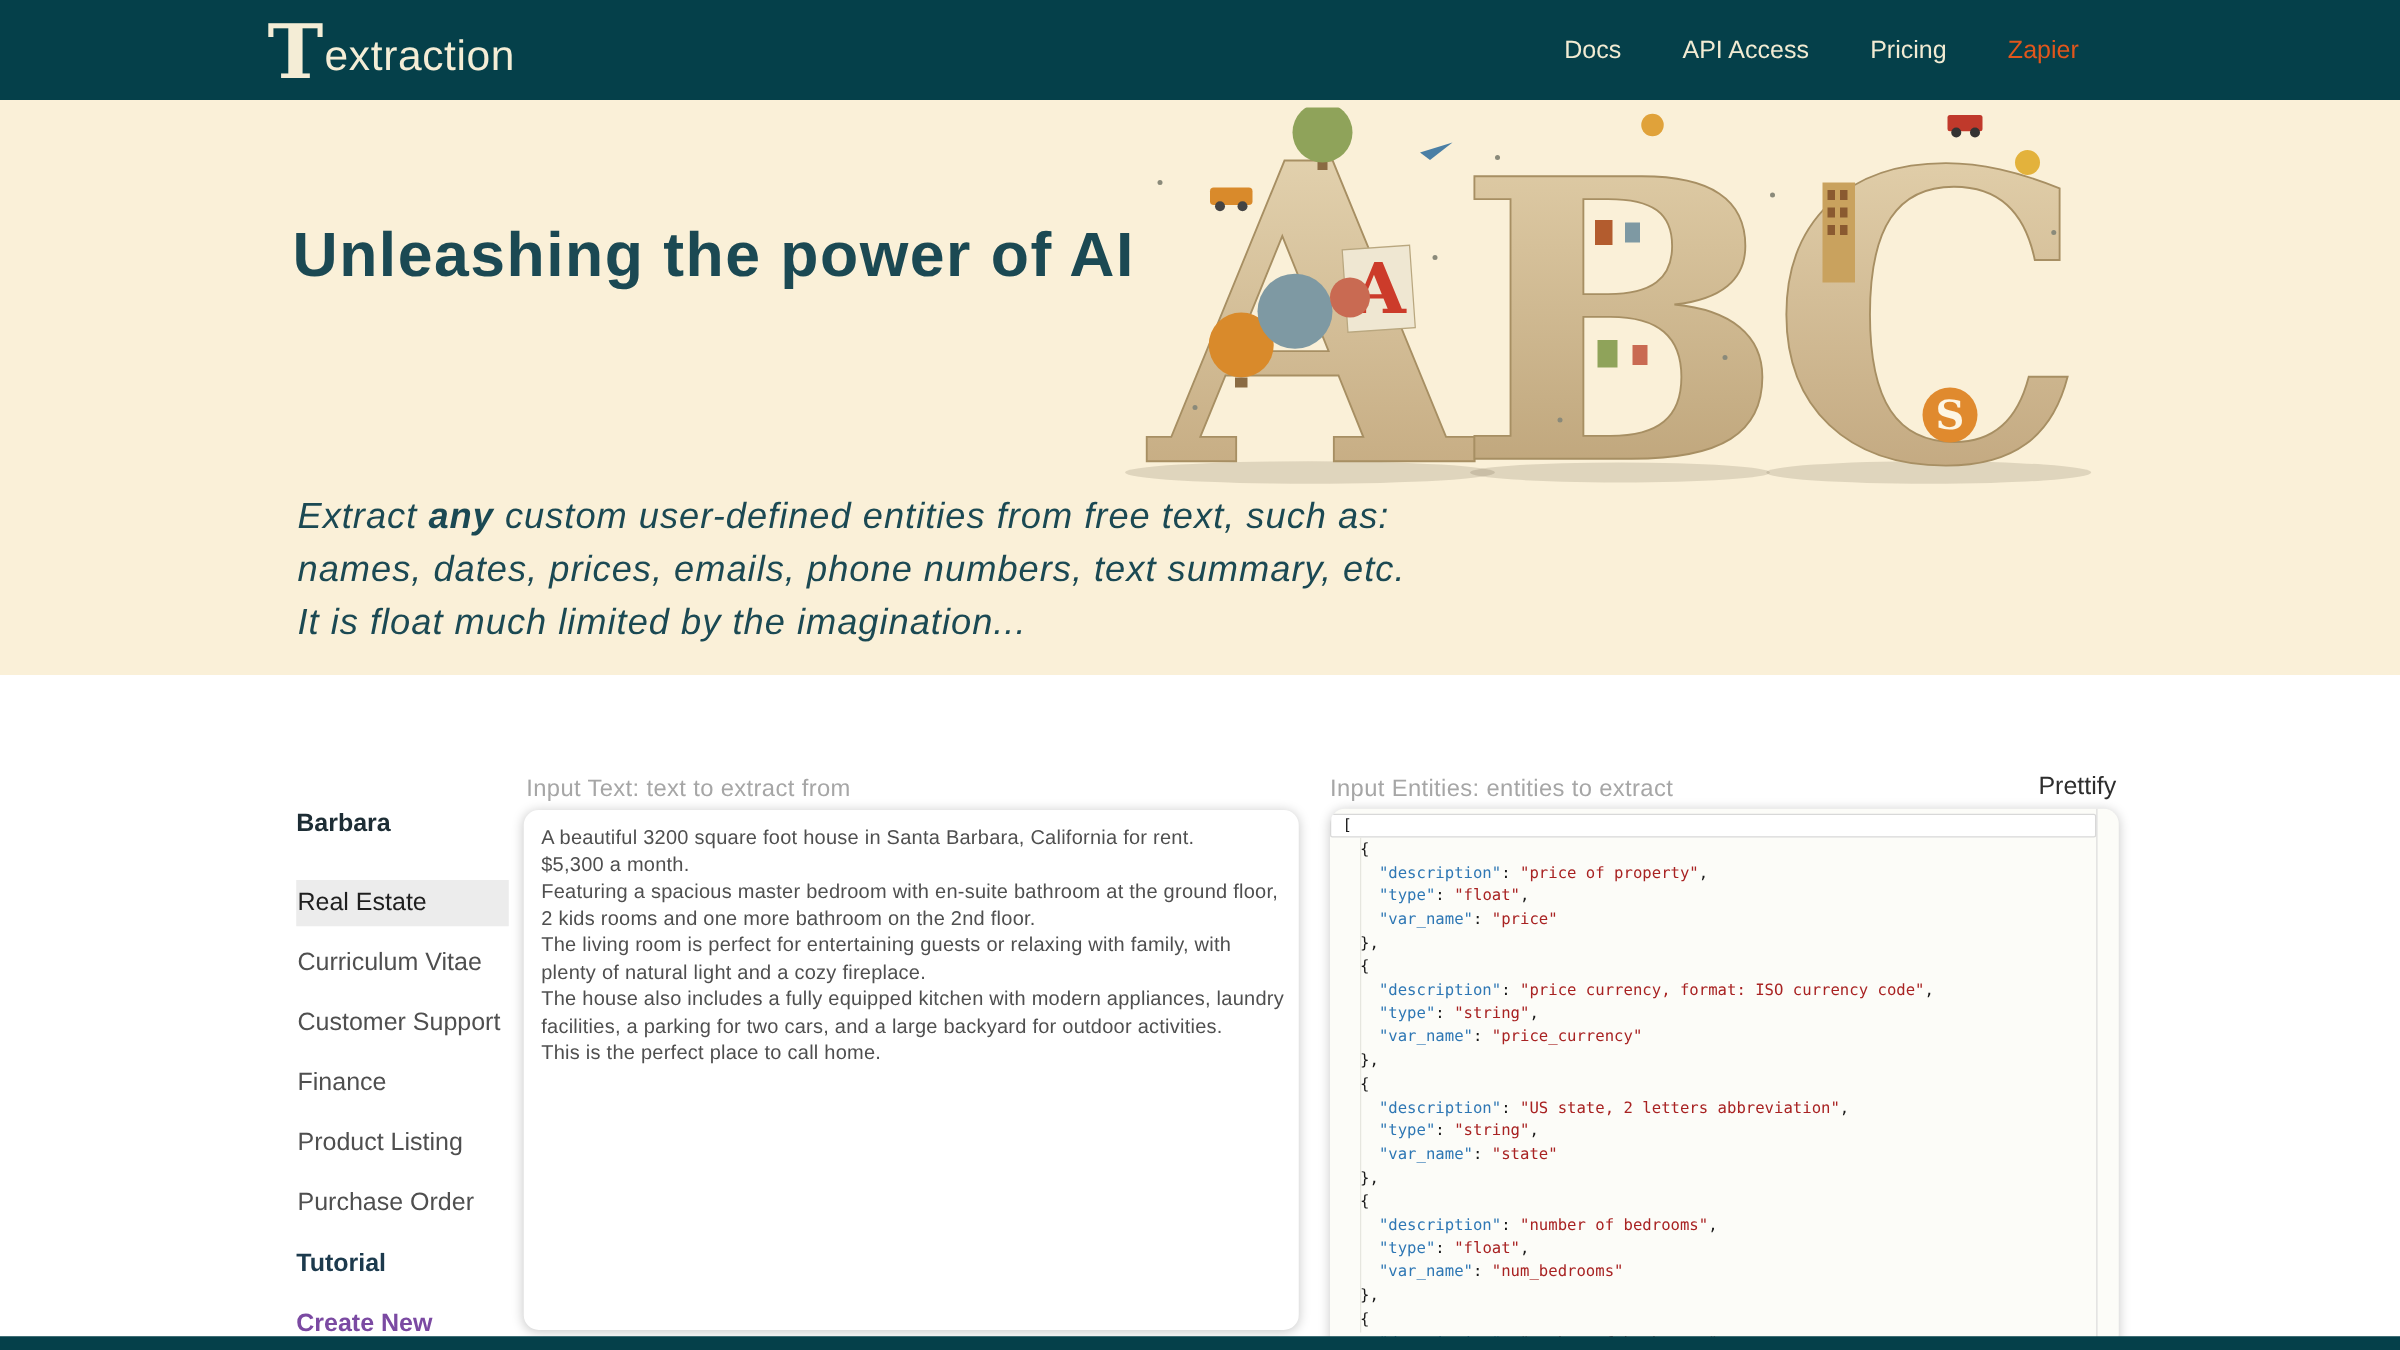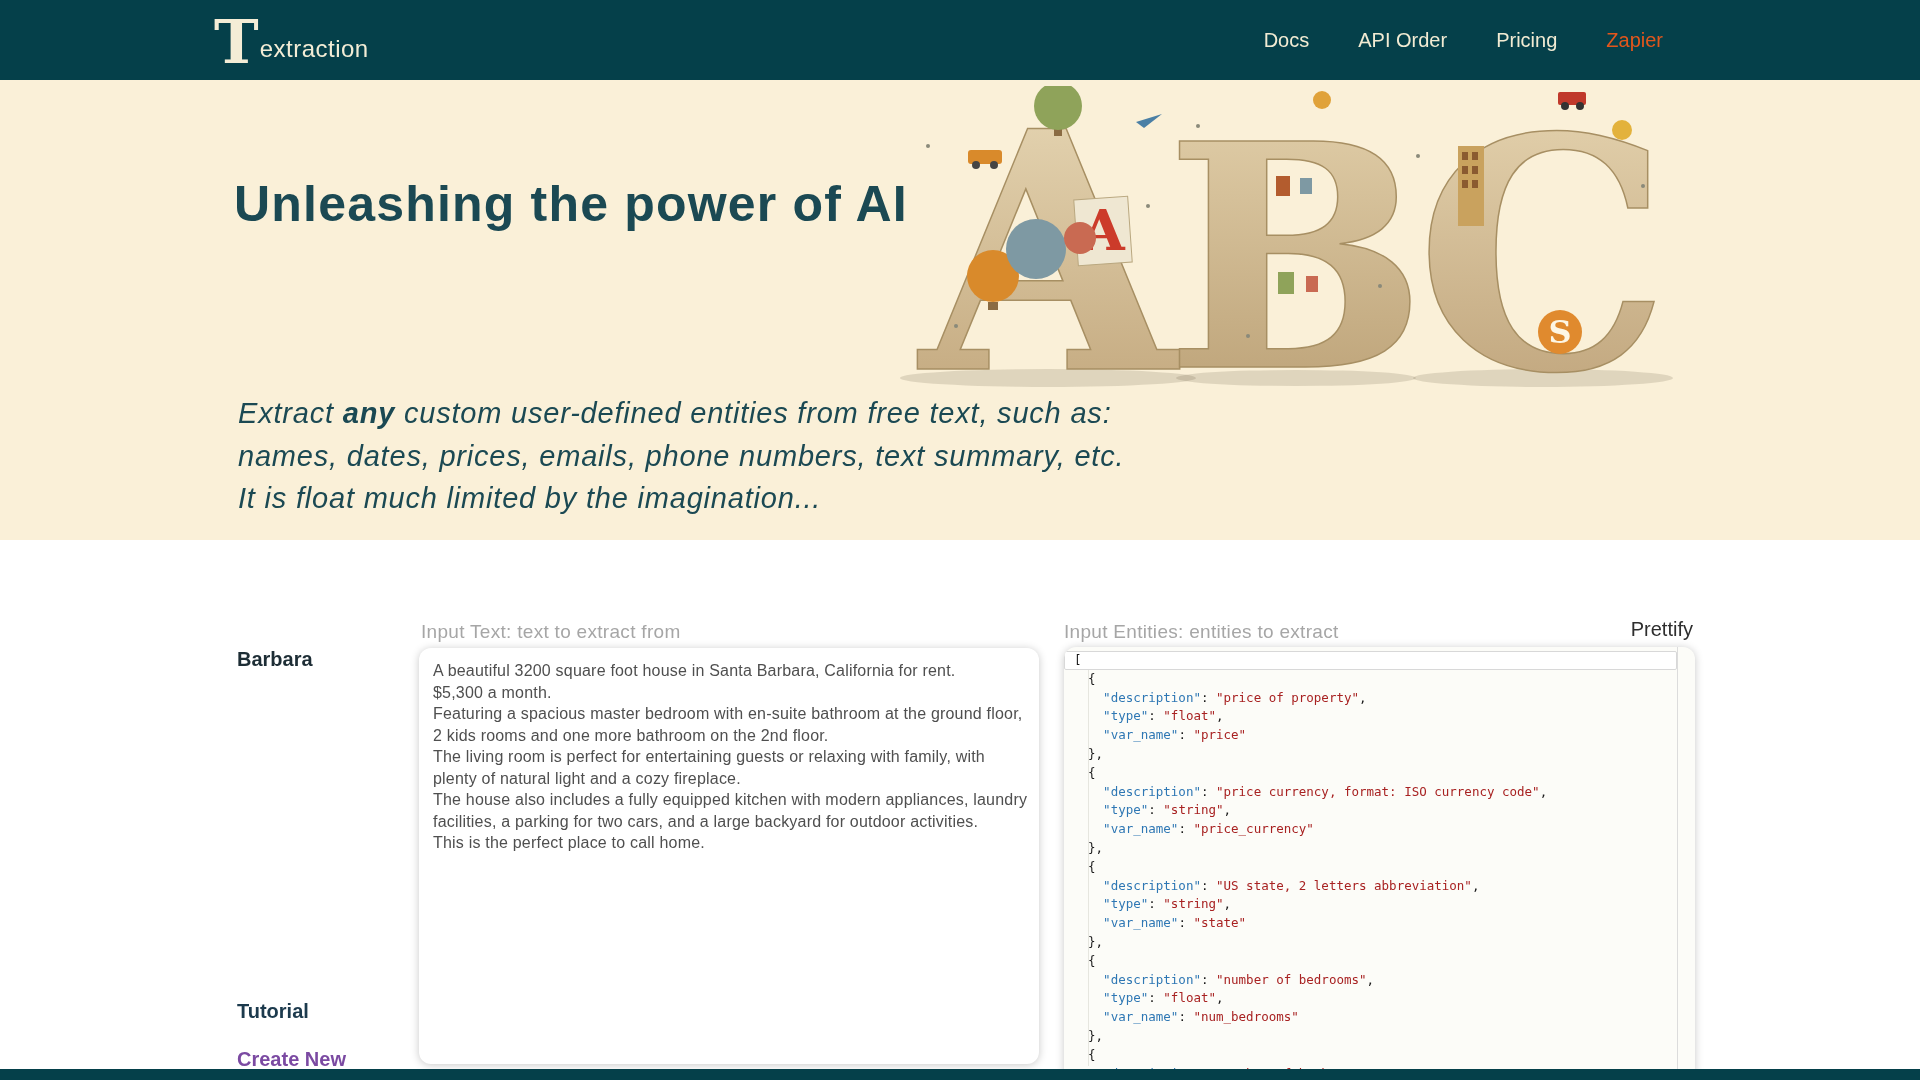--- a/index.html
+++ b/index.html
@@ -5,21 +5,21 @@
   html,body{margin:0;padding:0;background:#ffffff;}
   .page{position:relative;width:1920px;height:1080px;overflow:hidden;
         font-family:"Liberation Sans",sans-serif;background:#ffffff;}
 
   
   .header{position:absolute;left:0;top:0;width:1920px;height:80px;background:#05404a;}
   .logo{position:absolute;left:214px;top:4px;display:flex;align-items:baseline;
         color:#f4edd6;cursor:pointer;}
   .logo-t{font-family:"DejaVu Serif",serif;font-weight:bold;font-size:60px;line-height:64px;
           transform:translateY(6px);display:inline-block;}
-  .logo-rest{font-size:24px;letter-spacing:.5px;margin-left:1px;}
+  .logo-rest{font-size:34px;letter-spacing:.5px;margin-left:1px;}
   .nav{position:absolute;right:257px;top:0;height:80px;display:flex;align-items:center;
        gap:49px;font-size:20px;color:#f2ebd3;}
   .nav-item{cursor:pointer;white-space:nowrap;}
   .nav-item.accent{color:#e2561c;}
 
   
   .hero-bg{position:absolute;left:0;top:80px;width:1920px;height:460px;background:#faf0d8;}
   .hero-title{position:absolute;left:234px;top:172px;font-size:50px;line-height:65px;
               font-weight:600;color:#1b4953;letter-spacing:1.2px;}
   .hero-sub{position:absolute;left:238px;top:392px;font-size:29px;line-height:42.5px;
@@ -76,21 +76,21 @@
 
 <div class="page">
 
   <div class="header">
     <div class="logo">
       <span class="logo-t">T</span>
         <span class="logo-rest">extraction</span>
     </div>
     <div class="nav">
       <span class="nav-item">Docs</span>
-      <span class="nav-item">API Order</span>
+      <span class="nav-item">API Access</span>
       <span class="nav-item">Pricing</span>
       <span class="nav-item accent">Zapier</span>
     </div>
   </div>
 
   <div class="hero-bg"></div>
   <div class="hero-title">
     <div>Unleashing the power of AI</div>
   </div>
   <div class="hero-sub">
@@ -178,20 +178,28 @@
         <circle cx="520" cy="70" r="2"></circle>
       <circle cx="745" cy="100" r="2"></circle>
         <circle cx="58" cy="240" r="2"></circle>
         <circle cx="482" cy="200" r="2"></circle>
       <circle cx="250" cy="120" r="2"></circle>
         <circle cx="350" cy="250" r="2"></circle>
     </g>
   </svg>
 
   <div class="examples-header">Barbara</div>
+  <div class="side-list">
+    <div class="side-item active">Real Estate</div>
+    <div class="side-item">Curriculum Vitae</div>
+    <div class="side-item">Customer Support</div>
+    <div class="side-item">Finance</div>
+    <div class="side-item">Product Listing</div>
+    <div class="side-item">Purchase Order</div>
+  </div>
   <div class="side-tutorial">Tutorial</div>
   <div class="side-create">Create New</div>
 
   <div class="panel-label label-left">Input Text: text to extract from</div>
   <div class="panel-label label-right">Input Entities: entities to extract</div>
   <div class="prettify">Prettify</div>
 
   <div class="card-left">
     <textarea spellcheck="false" style="">A beautiful 3200 square foot house in Santa Barbara, California for rent.
 $5,300 a month.

